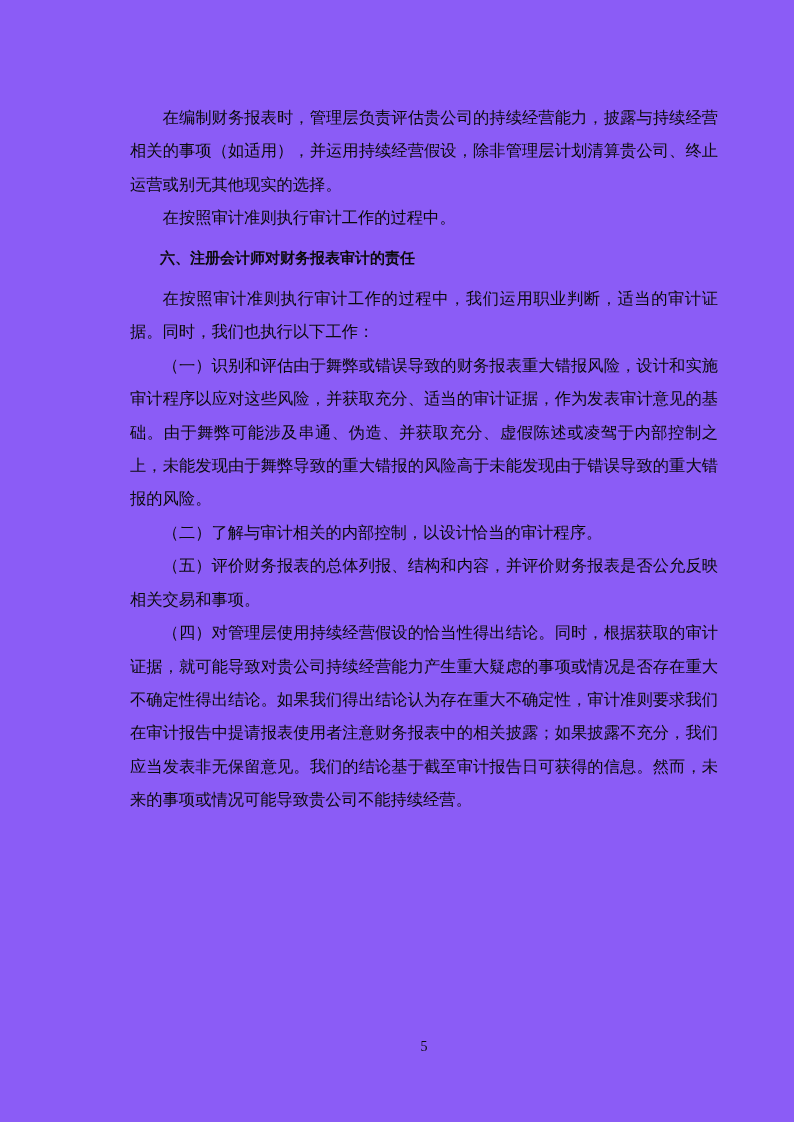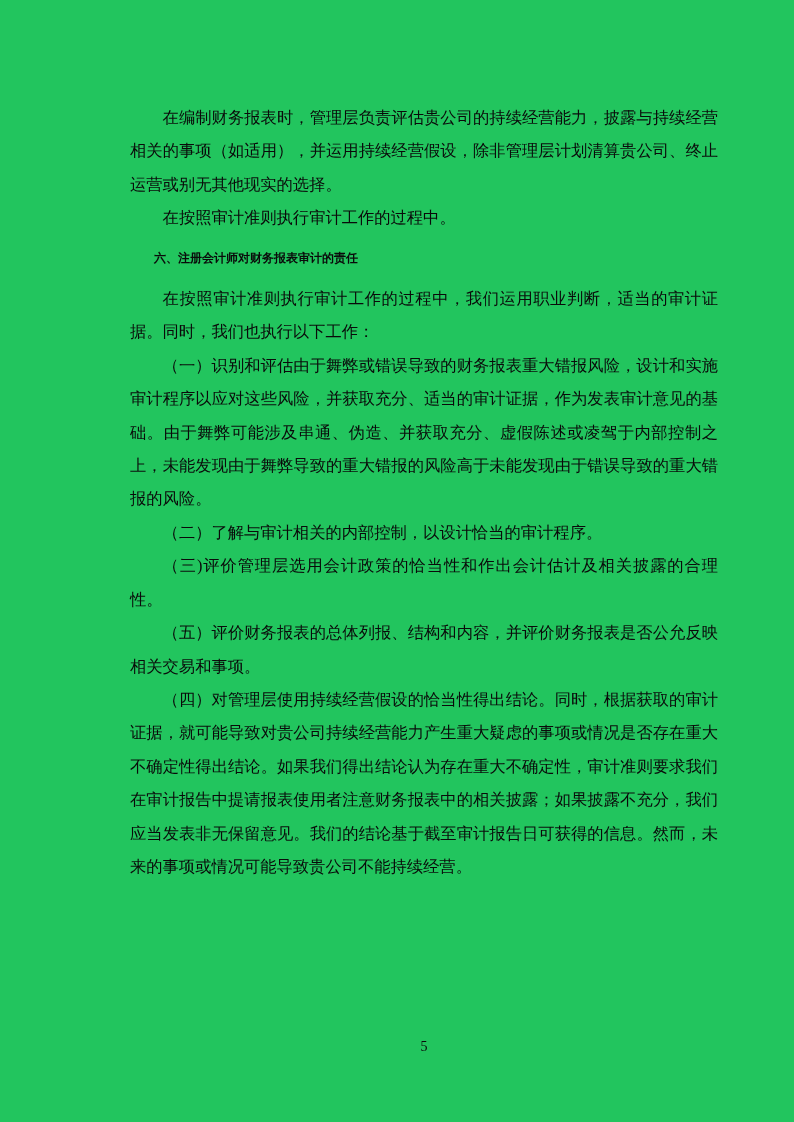--- a/index.html
+++ b/index.html
@@ -4,42 +4,42 @@
 <style>
   html, body {
     margin: 0;
     padding: 0;
     background: #ffffff;
   }
   .page {
     position: relative;
     width: 794px;
     height: 1122px;
-    background: #22c55e;
+    background: #8b5cf6;
     color: #0a0a0a;
     font-family: "Liberation Serif", "DejaVu Serif", serif;
     overflow: hidden;
   }
   .content {
     position: absolute;
     left: 130px;
     top: 101px;
     width: 588px;
   }
   .content p.body {
     margin: 0;
     font-size: 16.3px;
     line-height: 33.4px;
     text-align: justify;
     text-indent: 2em;
     letter-spacing: 0;
   }
   .content h2.heading {
     margin: 7px 0 7px 0;
-    font-size: 12px;
+    font-size: 15px;
     line-height: 33.4px;
     font-weight: bold;
     text-indent: 2em;
   }
   .footer {
     position: absolute;
     left: 130px;
     top: 1037px;
     width: 588px;
     text-align: center;
@@ -53,20 +53,19 @@
 <body>
 
 <div class="page">
   <div class="content">
     <p class="body">在编制财务报表时，管理层负责评估贵公司的持续经营能力，披露与持续经营相关的事项（如适用），并运用持续经营假设，除非管理层计划清算贵公司、终止运营或别无其他现实的选择。</p>
     <p class="body">在按照审计准则执行审计工作的过程中。</p>
     <h2 class="heading">六、注册会计师对财务报表审计的责任</h2>
     <p class="body">在按照审计准则执行审计工作的过程中，我们运用职业判断，适当的审计证据。同时，我们也执行以下工作：</p>
     <p class="body">（一）识别和评估由于舞弊或错误导致的财务报表重大错报风险，设计和实施审计程序以应对这些风险，并获取充分、适当的审计证据，作为发表审计意见的基础。由于舞弊可能涉及串通、伪造、并获取充分、虚假陈述或凌驾于内部控制之上，未能发现由于舞弊导致的重大错报的风险高于未能发现由于错误导致的重大错报的风险。</p>
     <p class="body">（二）了解与审计相关的内部控制，以设计恰当的审计程序。</p>
-    <p class="body">（三)评价管理层选用会计政策的恰当性和作出会计估计及相关披露的合理性。</p>
     <p class="body">（五）评价财务报表的总体列报、结构和内容，并评价财务报表是否公允反映相关交易和事项。</p>
     <p class="body">（四）对管理层使用持续经营假设的恰当性得出结论。同时，根据获取的审计证据，就可能导致对贵公司持续经营能力产生重大疑虑的事项或情况是否存在重大不确定性得出结论。如果我们得出结论认为存在重大不确定性，审计准则要求我们在审计报告中提请报表使用者注意财务报表中的相关披露；如果披露不充分，我们应当发表非无保留意见。我们的结论基于截至审计报告日可获得的信息。然而，未来的事项或情况可能导致贵公司不能持续经营。</p>
   </div>
   <div class="footer">
     <span class="page-number">5</span>
   </div>
 </div>
 
 </body></html>

